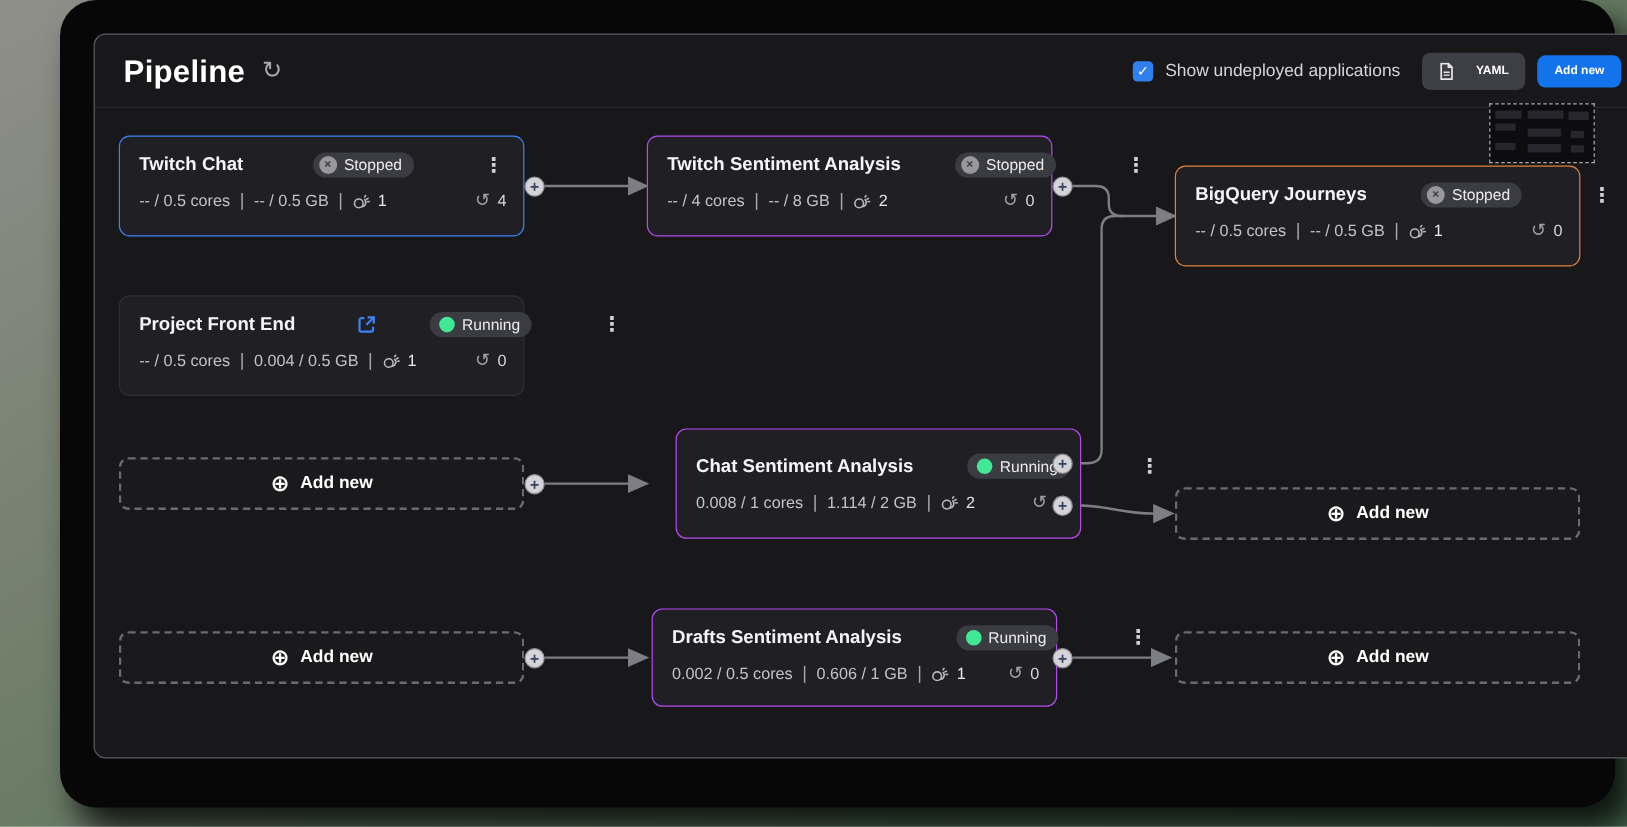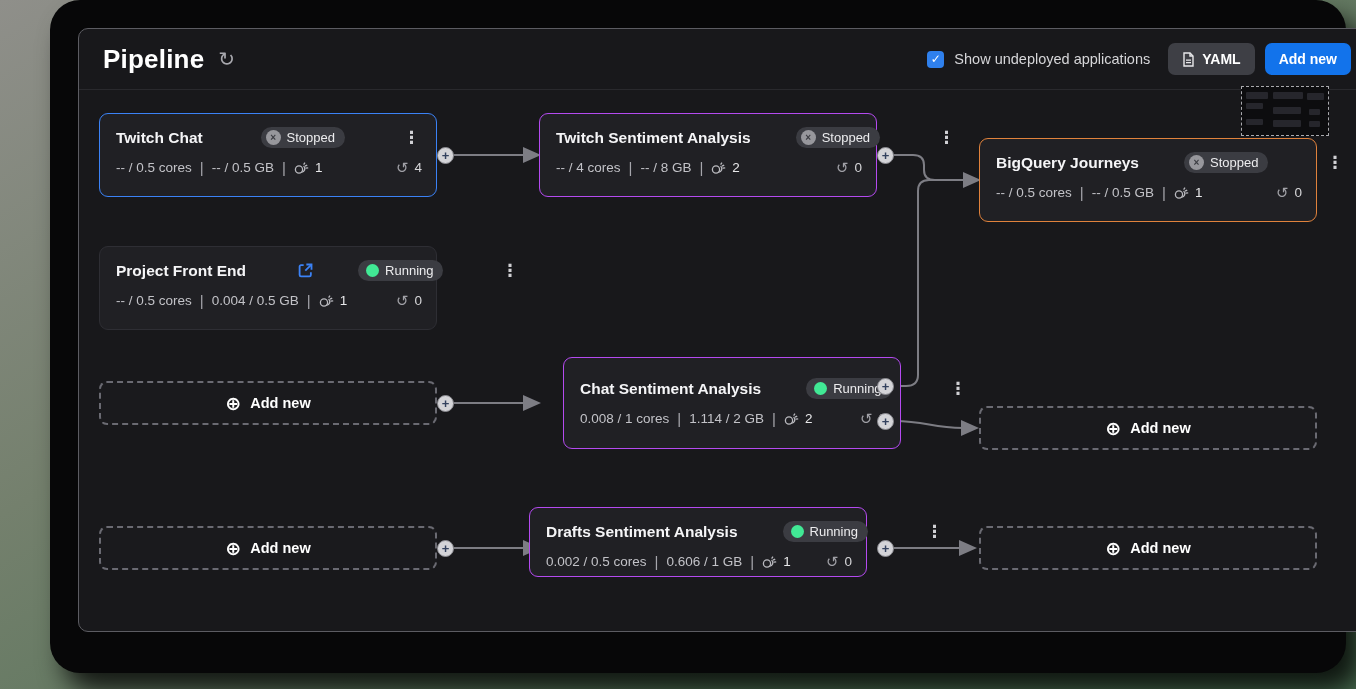--- a/index.html
+++ b/index.html
@@ -9,21 +9,21 @@
   .window{position:absolute;left:6px;top:0;right:10px;bottom:16px;background:#070708;border-radius:30px;box-shadow:14px 18px 26px rgba(0,0,0,.8);margin-left:44px;}
   
   .panel{position:absolute;left:28px;top:28px;width:1298px;height:604px;background:#18181b;border:1px solid #5c5c62;border-radius:10px;box-sizing:border-box;}
   
   .header{position:absolute;left:0;top:0;right:0;height:61px;display:flex;align-items:center;padding:0 24px;box-sizing:border-box;border-bottom:1px solid #29292d;}
   .title{font-size:26px;font-weight:bold;color:#ffffff;letter-spacing:.2px;}
   .refresh{margin-left:14px;color:#a8a8ae;font-size:20px;line-height:1;cursor:pointer;}
   .hright{margin-left:auto;display:flex;align-items:center;}
   .checkbox{width:17px;height:17px;background:#2f80ed;border-radius:4px;display:flex;align-items:center;justify-content:center;color:#fff;font-size:12px;font-weight:bold;cursor:pointer;}
   .chk-label{margin:0 18px 0 10px;font-size:14.5px;color:#d6d6d9;text-align:center;}
-  .btn{display:flex;align-items:center;gap:7px;border-radius:7px;font-size:14px;font-weight:bold;color:#fff;padding:8px 14px;cursor:pointer;user-select:none;}
+  .btn{display:flex;align-items:center;gap:18px;border-radius:7px;font-size:10px;font-weight:bold;color:#fff;padding:8px 14px;cursor:pointer;user-select:none;}
   .btn-yaml{background:#3e3f45;margin-right:10px;}
   .btn-primary{background:#1273eb;}
   
   .canvas{position:absolute;left:0;top:62px;right:0;bottom:0;overflow:hidden;}
   .edges{position:absolute;left:0;top:0;width:1296px;height:541px;}
   
   .node{position:absolute;width:338px;background:#202024;border:1.5px solid #2e2e34;border-radius:9px;box-sizing:border-box;padding:13px 14px 11px 16px;cursor:pointer;}
   .b-blue{border-color:#3b82f6;}
   .b-purple{border-color:#b44af0;}
   .b-orange{border-color:#e0823c;}
@@ -278,21 +278,21 @@
                 </span>
                 <span class="tcount">2</span>
               </span>
             <span class="restarts">
                 <span class="restart-ic">↺</span>
                 <span class="rcount">0</span>
               </span>
           </div>
         </div>
 
-        <div class="node b-purple" style="left:450px;top:416px;height:70px;">
+        <div class="node b-purple" style="left:464px;top:416px;height:82px;">
           <div class="trow">
             <span class="nname">Drafts Sentiment Analysis</span>
             <div class="badge">
               <span class="run-ic"></span>
               <span>Running</span>
             </div>
             <span class="dots">⋮</span>
           </div>
           <div class="stats">
             <span>0.002 / 0.5 cores</span>

